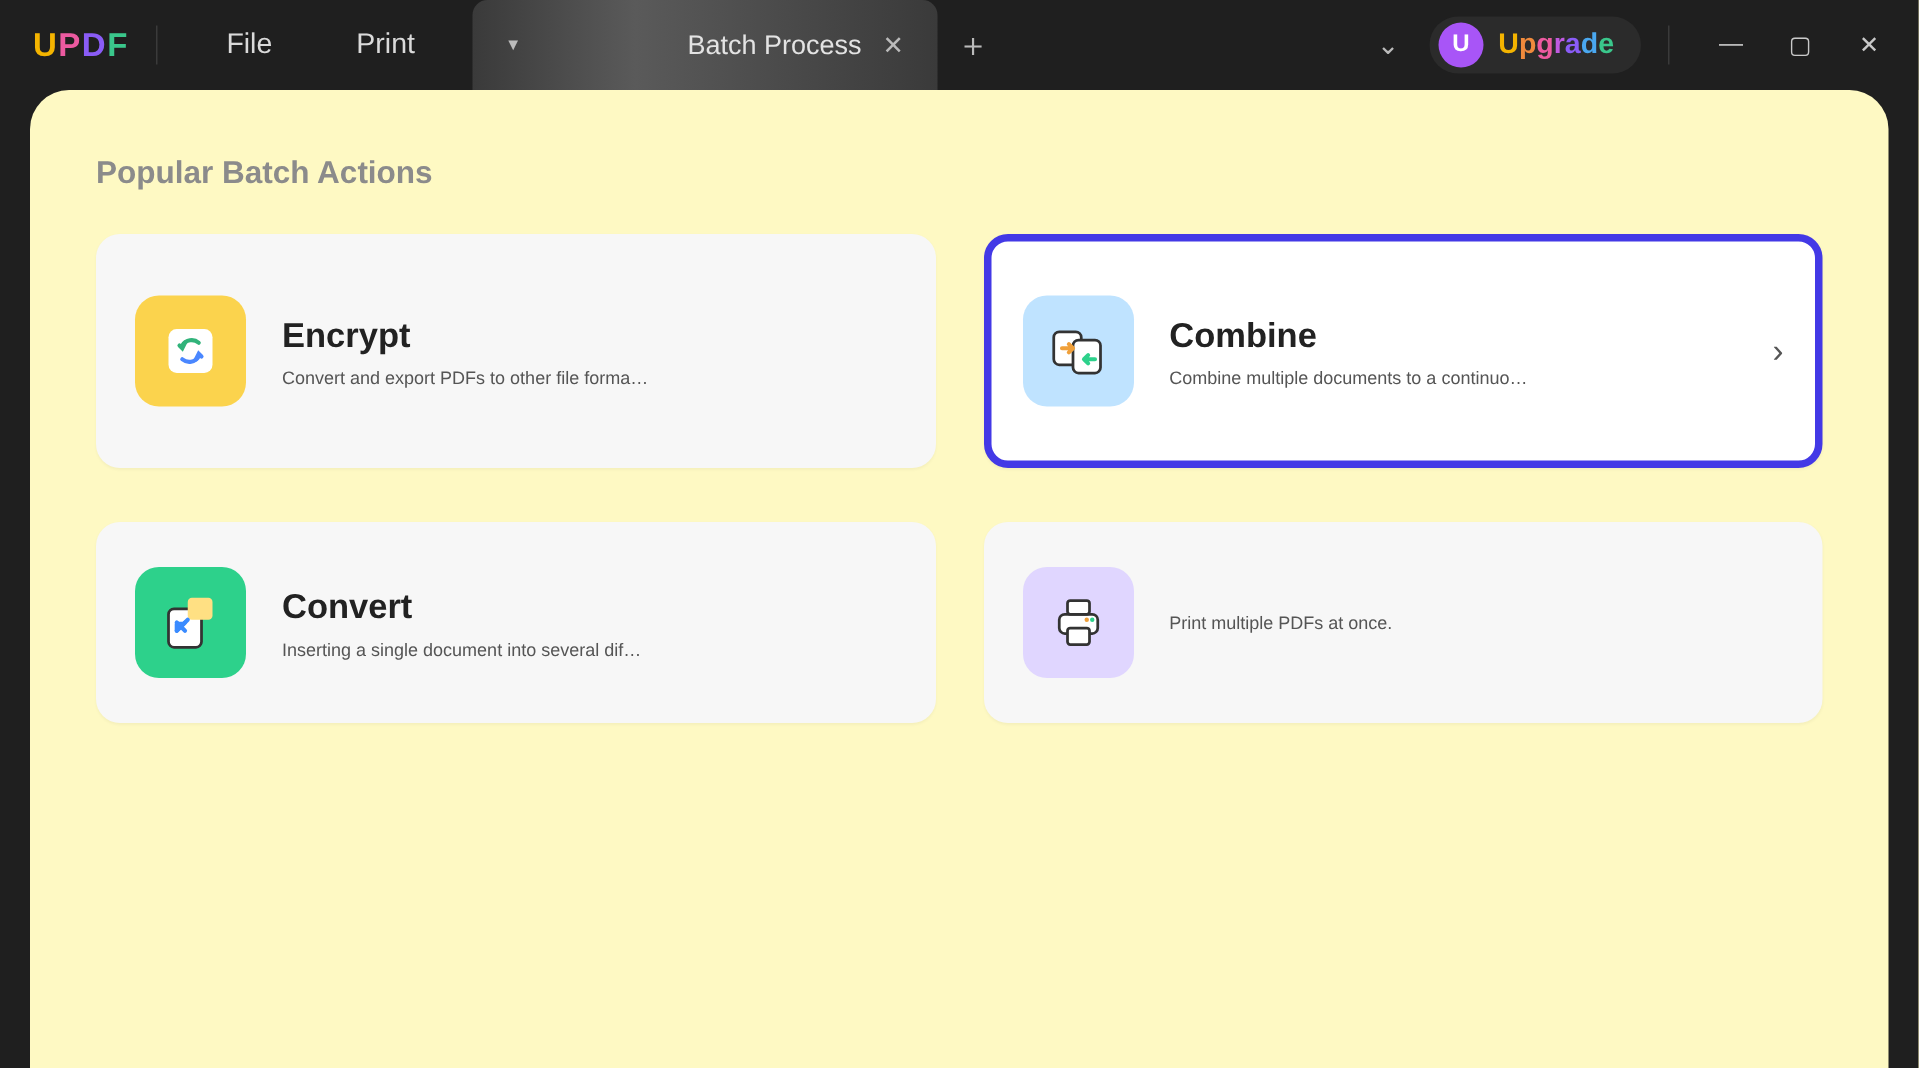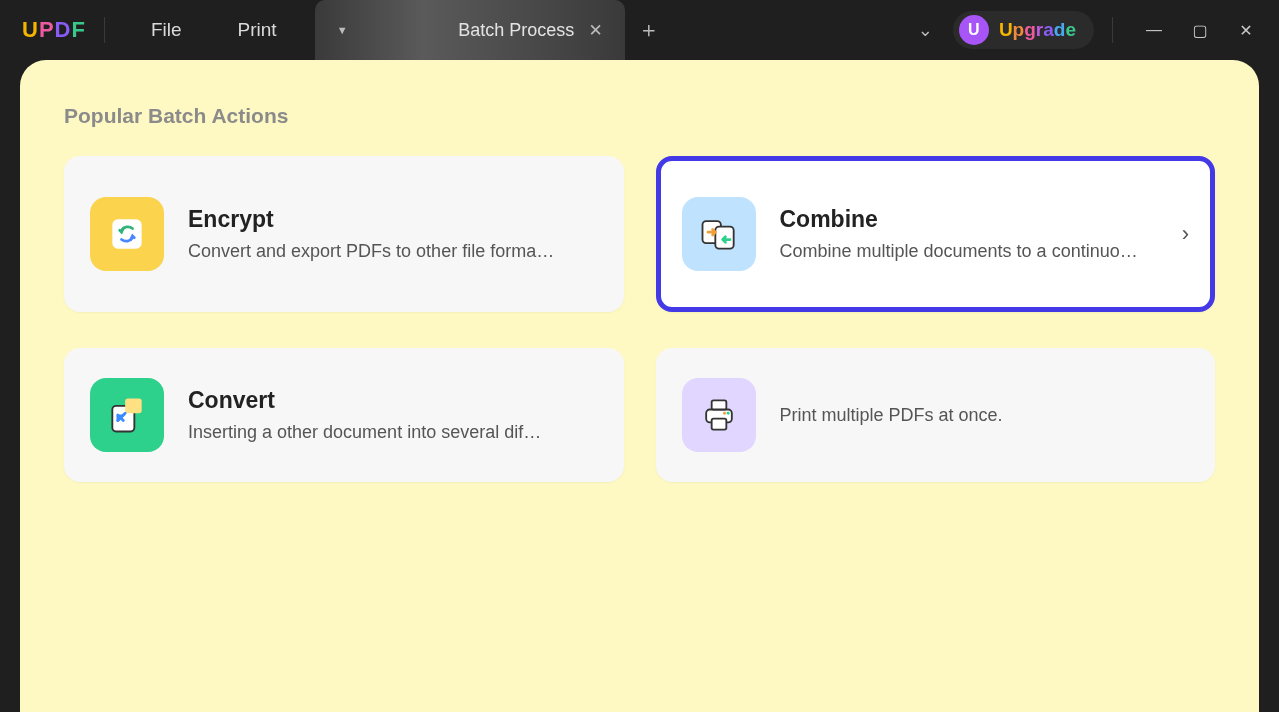--- a/index.html
+++ b/index.html
@@ -96,21 +96,21 @@
   .icon-tile {
     width: 74px; height: 74px; border-radius: 16px; flex-shrink: 0;
     display:flex; align-items:center; justify-content:center;
   }
   .tile-yellow { background:#fbd34d; }
   .tile-green  { background:#2dd18b; }
   .tile-blue   { background:#bfe3ff; }
   .tile-purple { background:#e0d6ff; }
   .card-text { flex:1; min-width:0; }
   .card-title { font-size: 23px; font-weight:700; color:#222; margin-bottom:8px;}
-  .card-desc  { font-size: 18px; color:#555; white-space:nowrap; overflow:hidden; text-overflow:ellipsis;}
+  .card-desc  { font-size: 12px; color:#555; white-space:nowrap; overflow:hidden; text-overflow:ellipsis;}
   .chev { color:#555; font-size:22px; padding-left:8px;}
 
   
   .icon-tile svg { width: 44px; height: 44px; }
 </style>
 </head>
 <body>
 
 <div class="titlebar">
   <div class="logo">
@@ -195,21 +195,21 @@
         <svg viewBox="0 0 48 48" fill="none">
           <rect x="8" y="14" width="24" height="28" rx="4" fill="#fff" stroke="#333" stroke-width="2"></rect>
           <rect x="22" y="6" width="18" height="16" rx="3" fill="#ffe083"></rect>
           <path d="M20 24l-6 6m0-6 6 6" stroke="#3a8bff" stroke-width="3" stroke-linecap="round"></path>
           <path d="M20 24l-8 8" stroke="#3a8bff" stroke-width="0"></path>
           <path d="M22 22l-8 8v-5h5" stroke="#3a8bff" stroke-width="3" fill="none" stroke-linecap="round" stroke-linejoin="round"></path>
         </svg>
       </div>
       <div class="card-text">
         <div class="card-title">Convert</div>
-        <div class="card-desc">Inserting a other document into several dif…</div>
+        <div class="card-desc">Inserting a single document into several dif…</div>
       </div>
     </div>
 
     <div class="card plain">
       <div class="icon-tile tile-purple">
         <svg viewBox="0 0 48 48" fill="none">
           <rect x="10" y="18" width="28" height="14" rx="4" fill="#fff" stroke="#333" stroke-width="2"></rect>
           <rect x="16" y="8" width="16" height="10" rx="2" fill="#fff" stroke="#333" stroke-width="2"></rect>
           <rect x="16" y="28" width="16" height="12" rx="2" fill="#fff" stroke="#333" stroke-width="2"></rect>
           <circle cx="30" cy="22" r="1.6" fill="#f0a03a"></circle>

